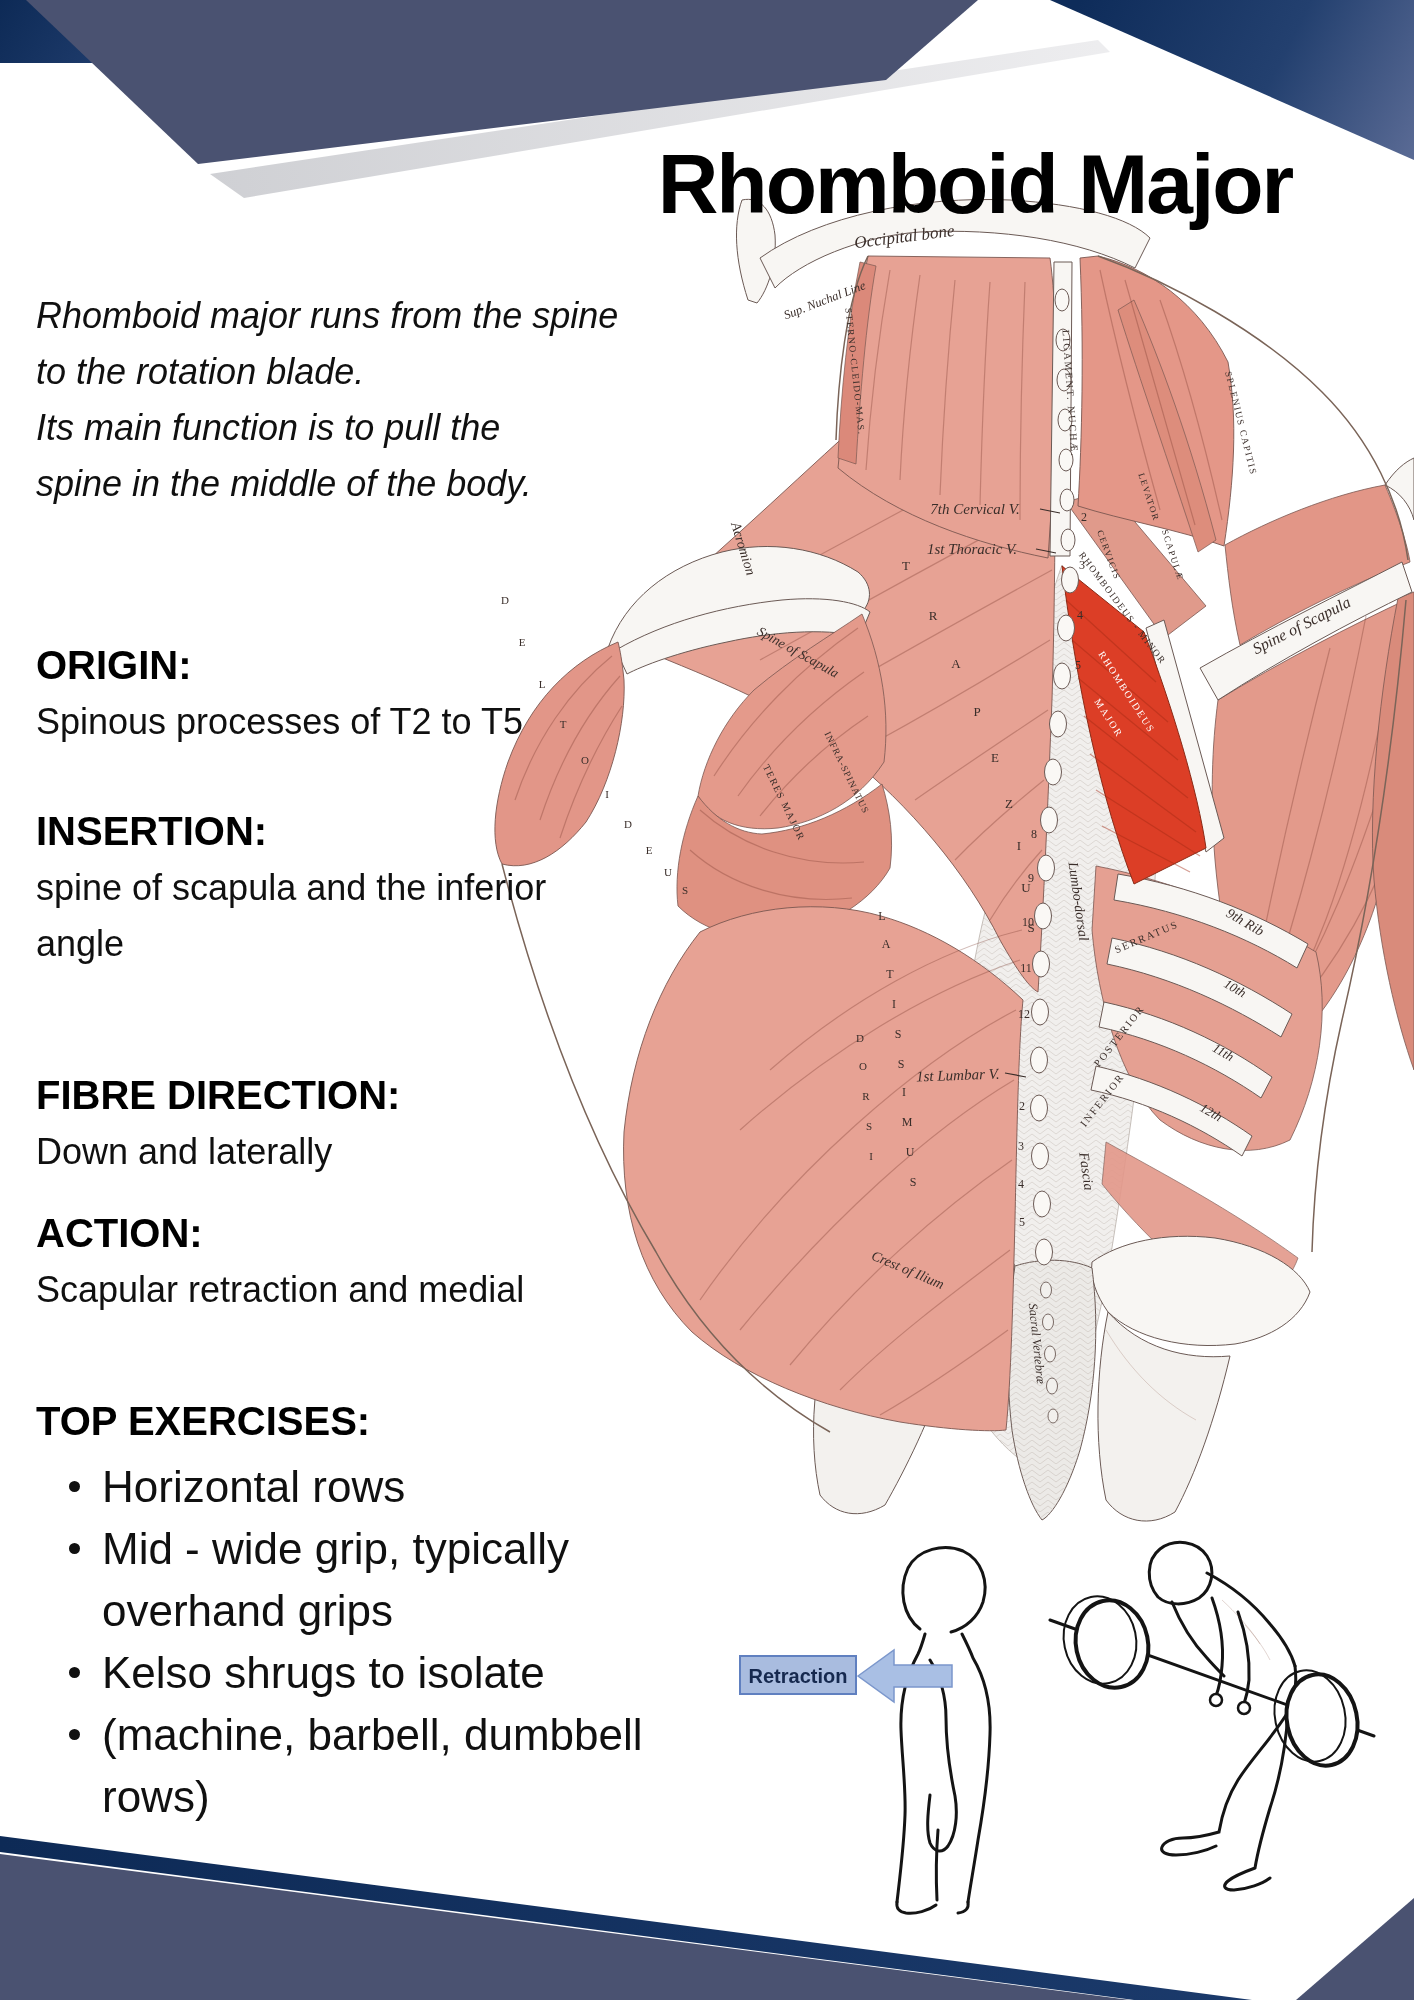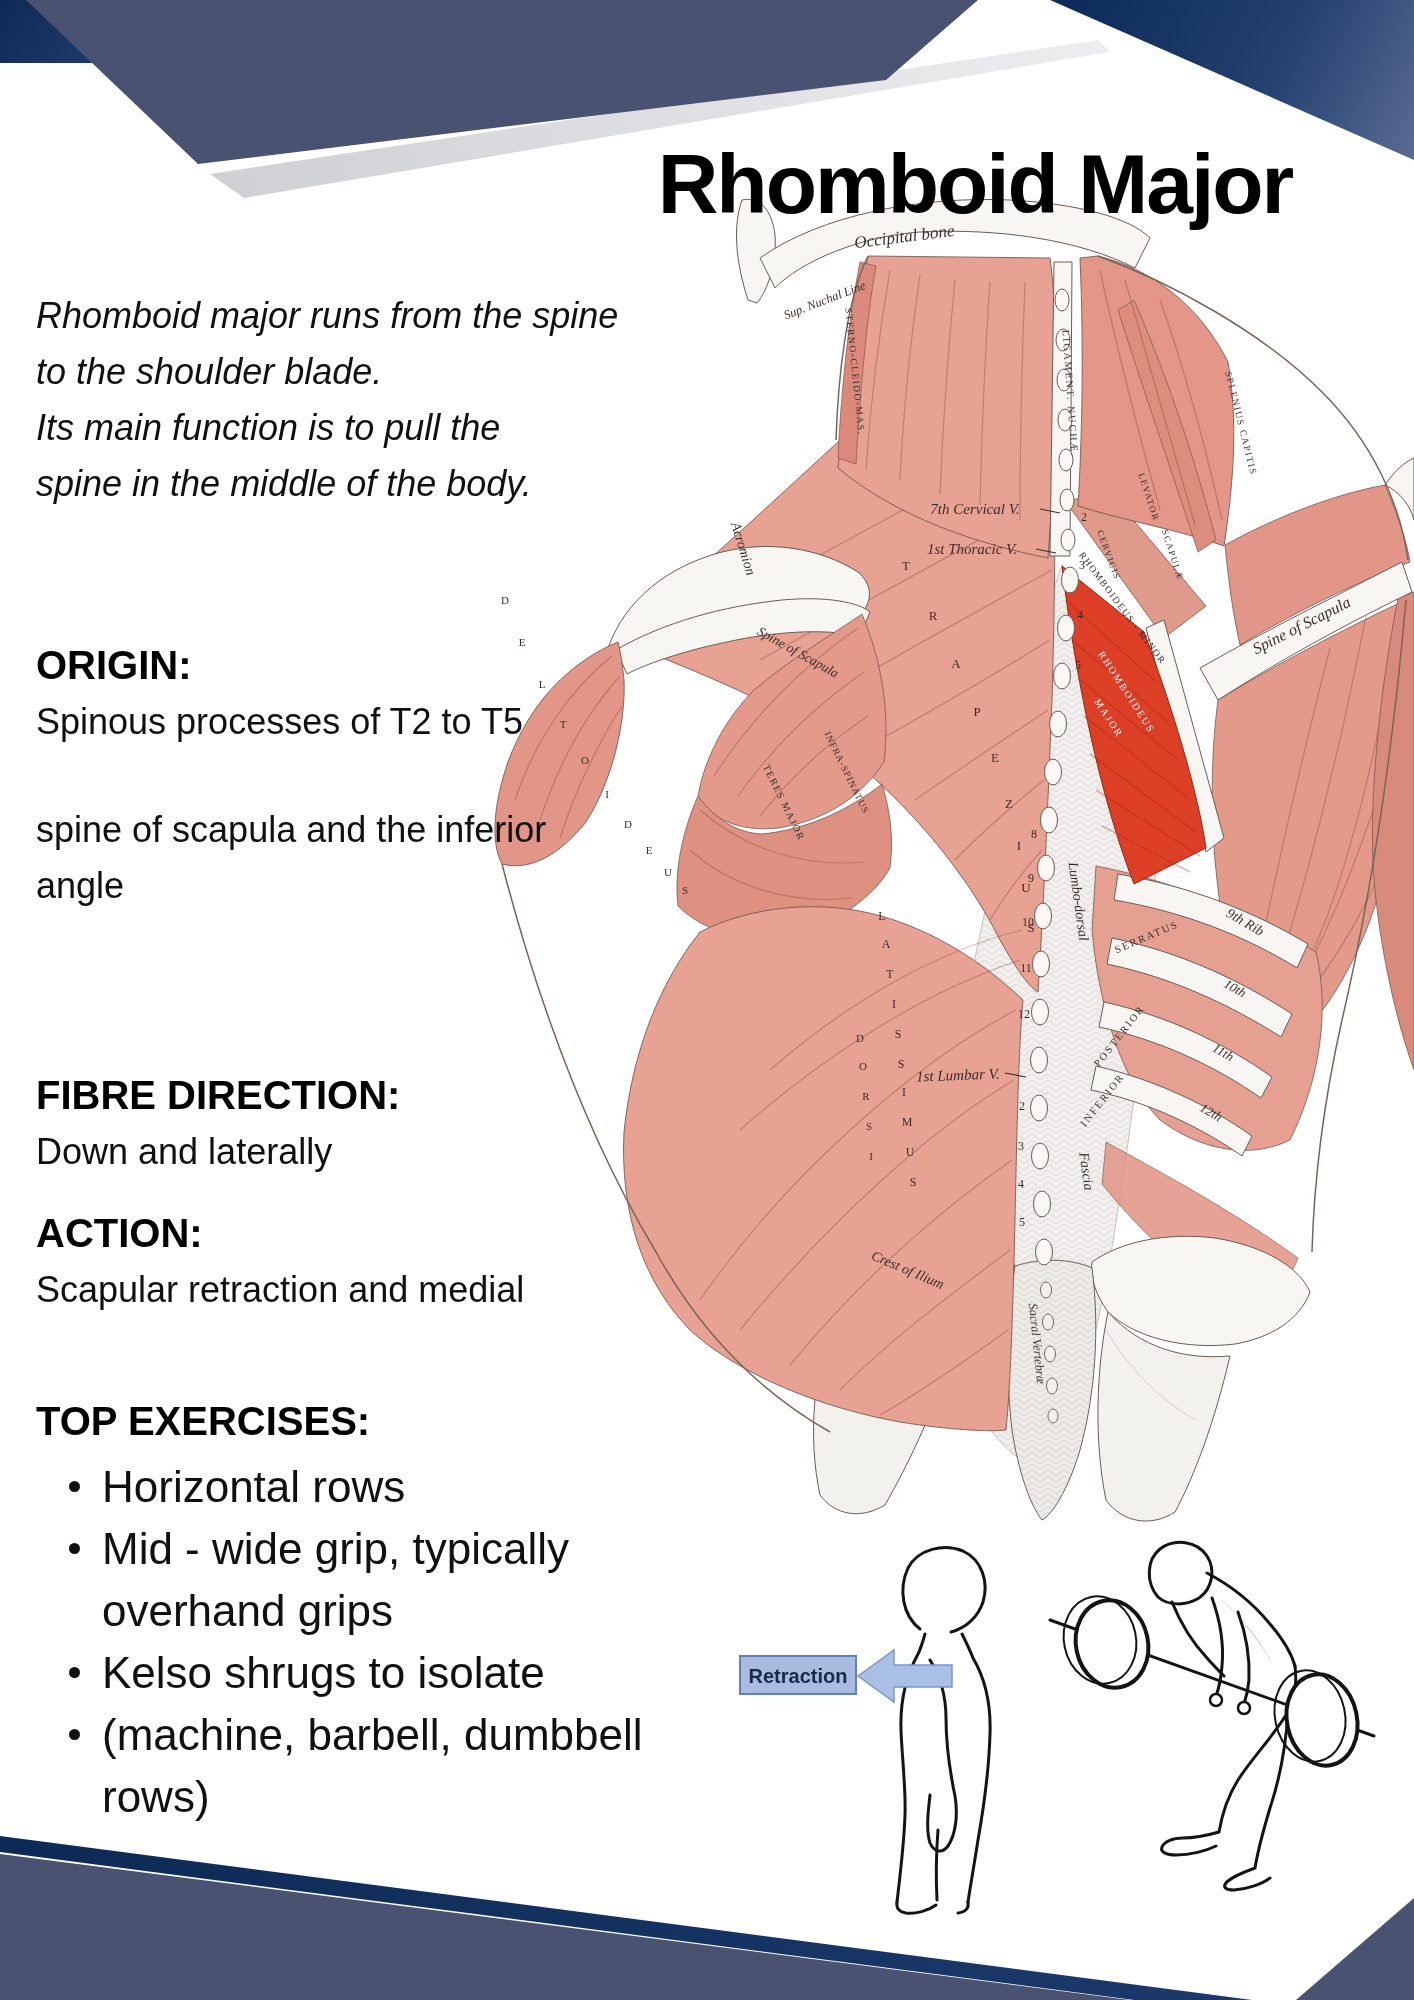--- a/index.html
+++ b/index.html
@@ -309,31 +309,32 @@
     <circle cx="1244" cy="1708" r="6" fill="#ffffff" stroke="#141414" stroke-width="2.5"></circle>
     <path class="fiberlight" stroke="#141414" d="M1222,1600 C1235,1612 1250,1628 1260,1644 M1245,1625 C1255,1636 1264,1648 1270,1660"></path>
   </g>
 </svg>
 
 <div class="textlayer">
   <div class="title">Rhomboid Major</div>
 
   <div class="intro">
     <div>Rhomboid major runs from the spine</div>
-    <div>to the shoulder blade.</div>
+    <div>to the rotation blade.</div>
     <div>Its main function is to pull the</div>
     <div>spine in the middle of the body.</div>
   </div>
 
   <div class="sec" id="sec0">
     <h2>ORIGIN:</h2>
     <div class="bl">Spinous processes of T2 to T5</div>
   </div>
 
   <div class="sec" id="sec1">
+    <h2>INSERTION:</h2>
     <div class="bl">spine of scapula and the inferior</div>
     <div class="bl">angle</div>
   </div>
 
   <div class="sec" id="sec2">
     <h2>FIBRE DIRECTION:</h2>
     <div class="bl">Down and laterally</div>
   </div>
 
   <div class="sec" id="sec3">

